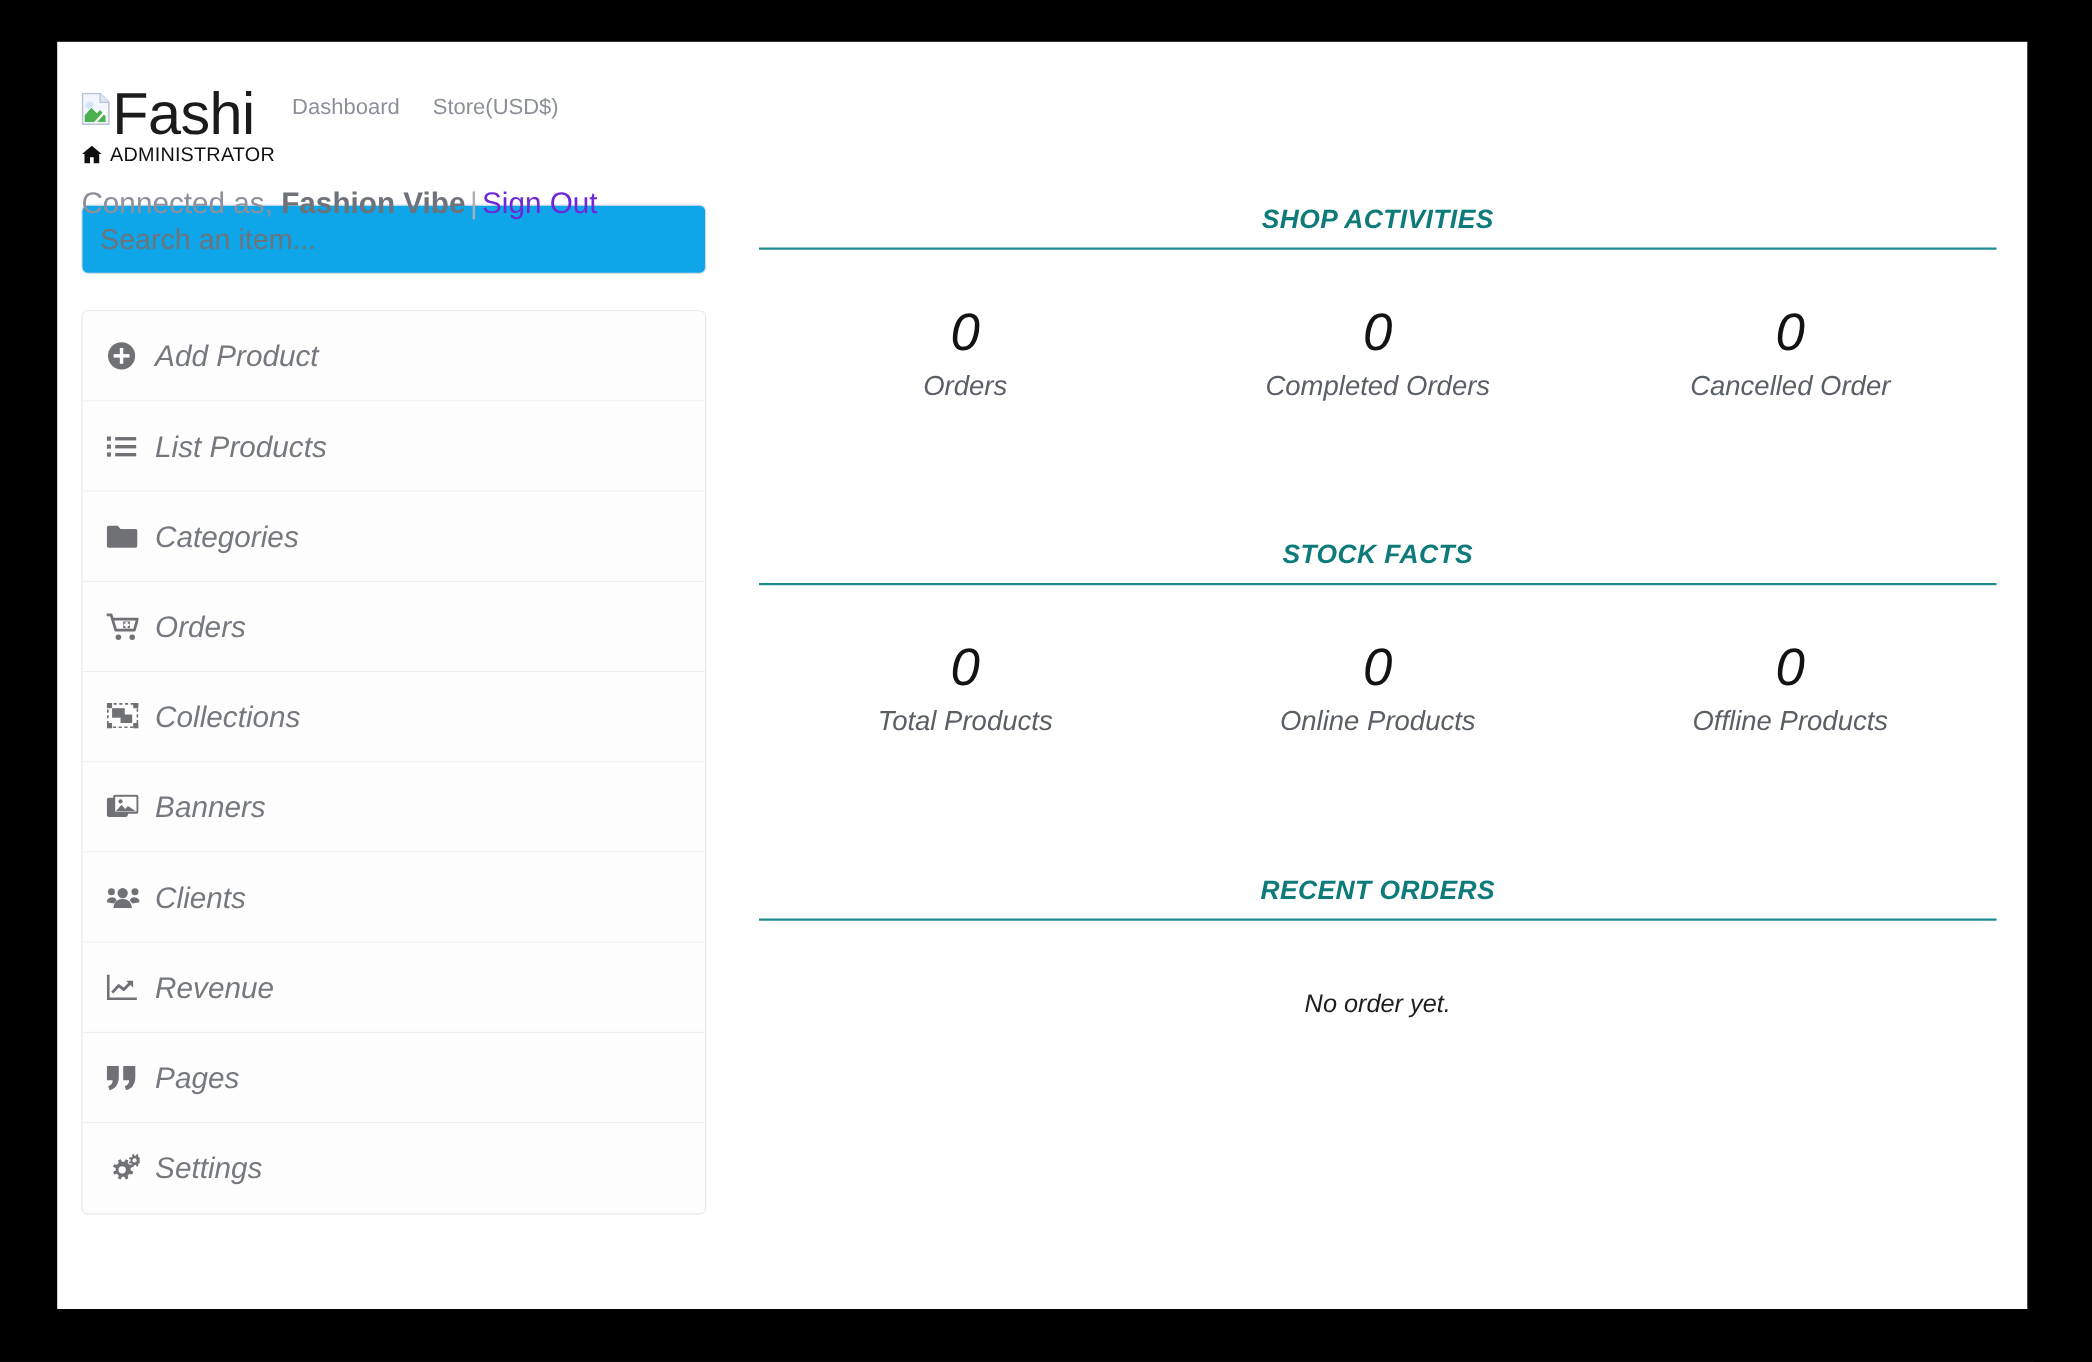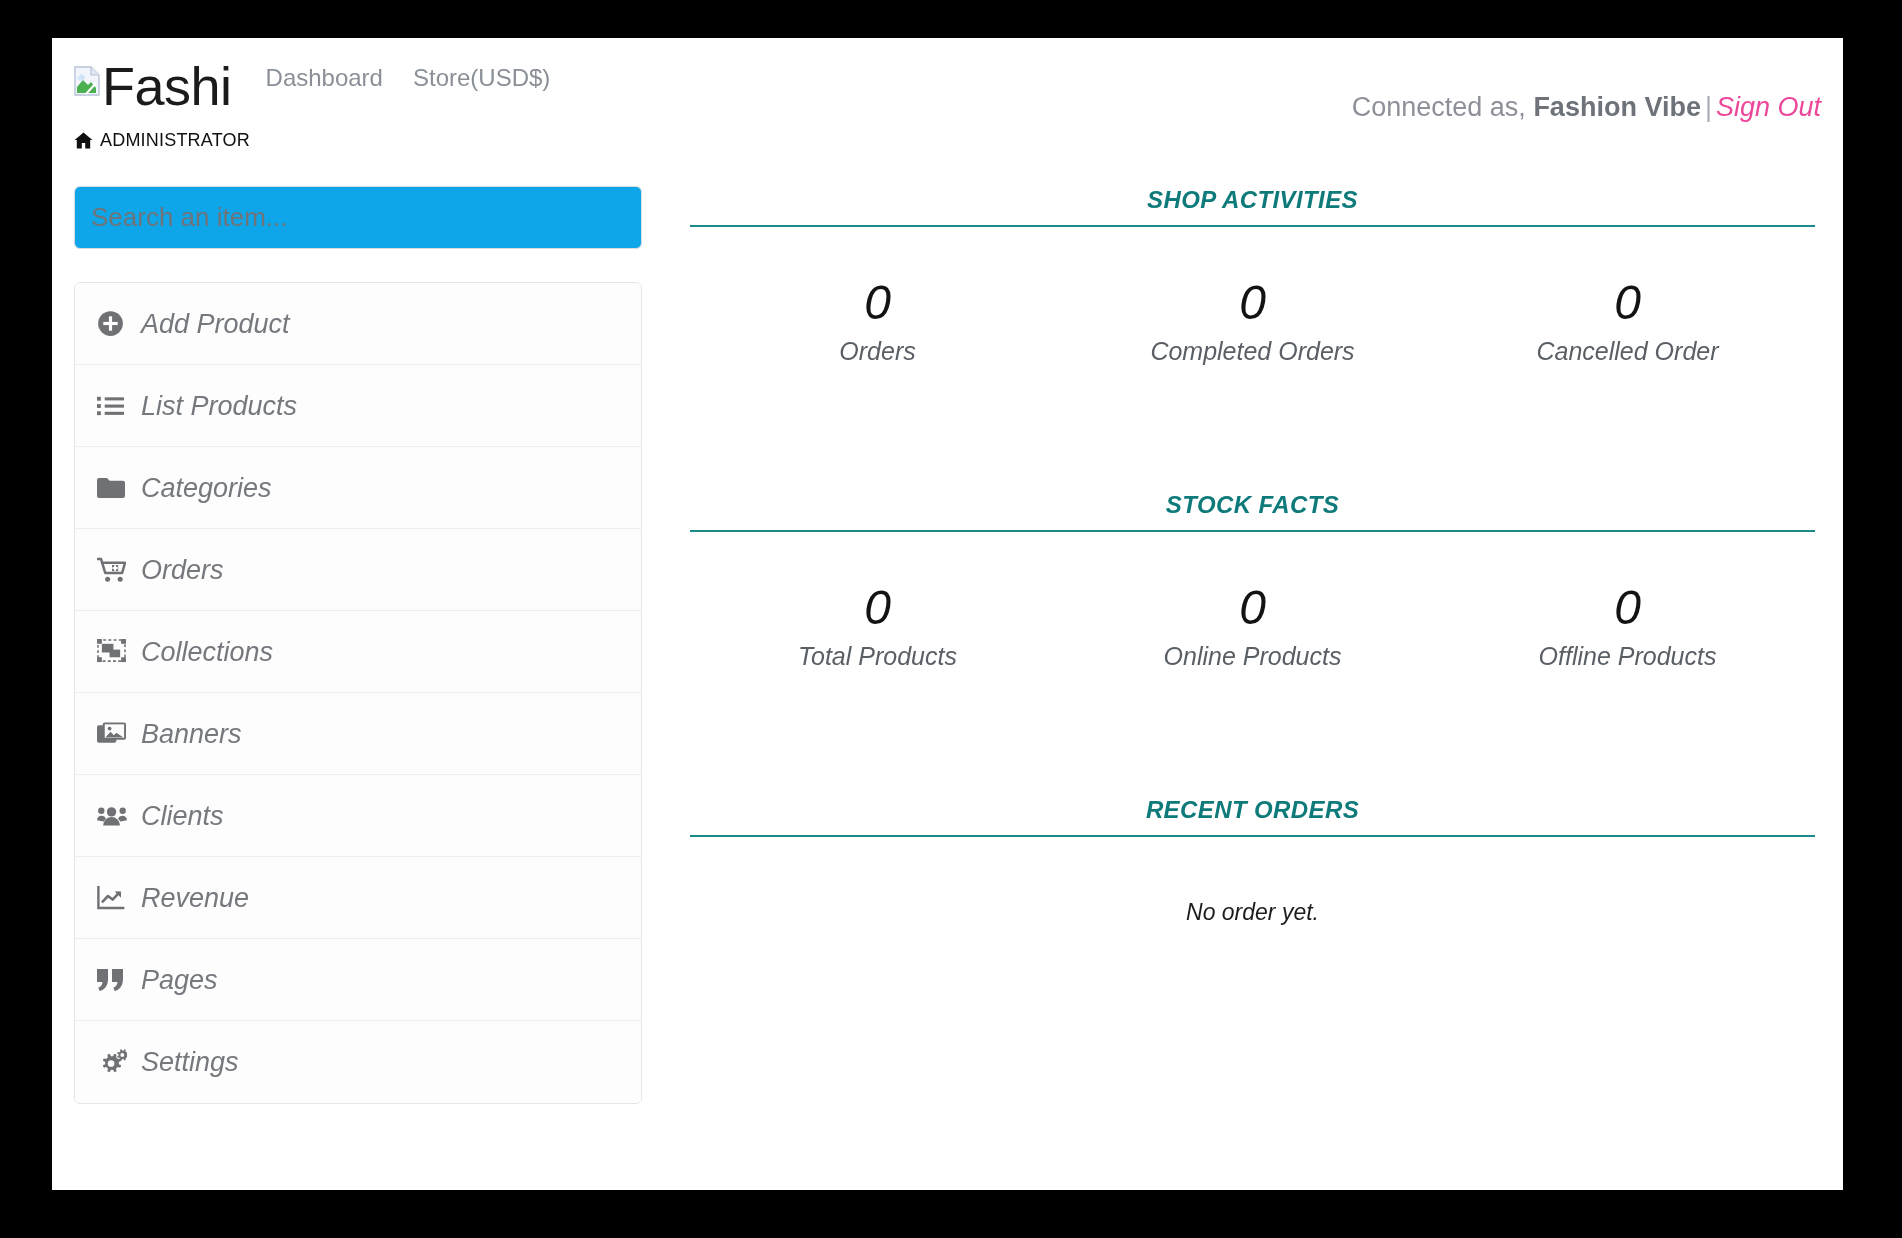--- a/index.html
+++ b/index.html
@@ -26,21 +26,22 @@
   .header {
     position: relative;
     height: 120px;
     padding: 0 22px 0 22px;
   }
 
   .header-inner {
     display: flex;
     align-items: flex-start;
     justify-content: space-between;
-    padding-top: 18px;
+    padding-top: 36px;
+    flex-direction: column;
   }
 
   .brand-zone {
     display: flex;
     align-items: baseline;
   }
 
   .logo-wrap {
     display: flex;
     align-items: flex-start;
@@ -64,21 +65,21 @@
   }
 
   .top-nav {
     display: flex;
     align-items: baseline;
     margin-left: 34px;
     padding-bottom: 2px;
   }
 
   .top-nav a {
-    font-size: 24px;
+    font-size: 20px;
     color: #8a8f98;
     text-decoration: none;
     margin-right: 30px;
     line-height: 34px;
   }
 
   .connected {
     font-size: 27px;
     color: #8d9098;
     line-height: 34px;
@@ -243,21 +244,21 @@
           <span class="brand-text">Fashi</span>
         </div>
         <nav class="top-nav">
           <a href="#">Dashboard</a>
           <a href="#">Store(USD$)</a>
         </nav>
       </div>
 
       <div class="connected">
         <span>Connected as,</span>
-        <span class="uname">Fashion Vibe</span><span class="sep">|</span><a class="signout" href="#" style="text-decoration:none;color:#ec4899;font-style:italic;">Sign Out</a>
+        <span class="uname">Fashion Vibe</span><span class="sep">|</span><a class="signout" href="#" style="text-decoration:none;color:#6d28d9;">Sign Out</a>
       </div>
     </div>
 
     <div class="breadcrumb">
       <span class="home-icon">
         <svg width="19" height="17" viewBox="0 0 19 17">
             <path d="M9.5 0.6 L0.6 8 h2.2 v8.4 h5V11h3.4v5.4h5V8h2.2z" fill="#101010"></path>
           </svg>
       </span>
       <span>ADMINISTRATOR</span>

